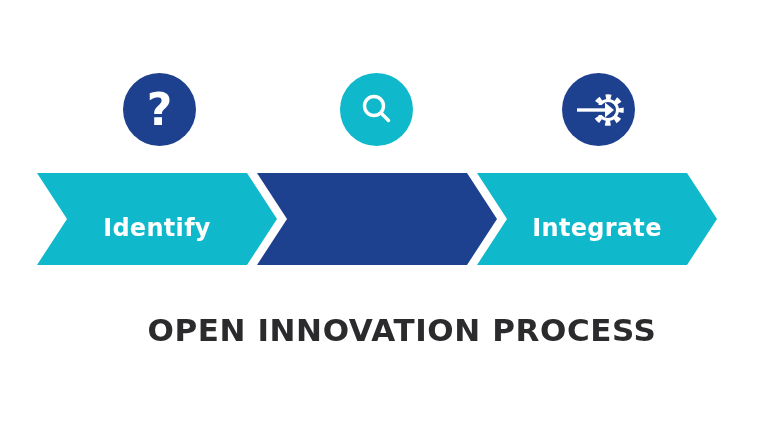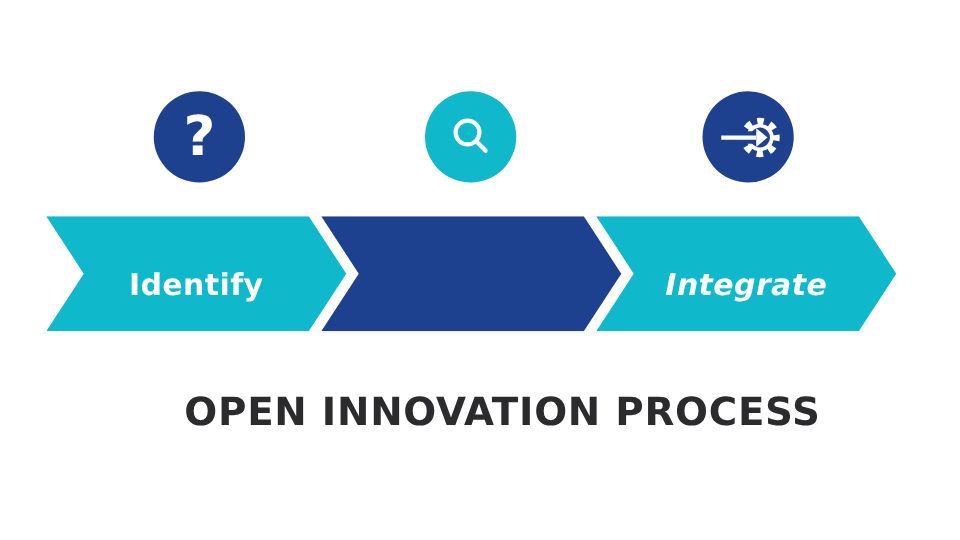--- a/index.html
+++ b/index.html
@@ -22,21 +22,21 @@
   }
   
   .arrows-svg{position:absolute;left:37px;top:173px;}
   .arrow-label{
     position:absolute;top:173px;width:240px;height:109px;
     display:flex;align-items:center;justify-content:center;
     color:#ffffff;font-size:24px;font-weight:bold;letter-spacing:0.3px;
   }
   .lbl-identify{left:37px;}
   .lbl-search{left:257px;}
-  .lbl-integrate{left:477px;font-style:italic;}
+  .lbl-integrate{left:477px;}
   
   .diagram-title{
     position:absolute;left:0;right:0;top:312px;text-align:center;
     color:#2b2b2d;font-size:31px;font-weight:bold;letter-spacing:0.6px;margin-left:36px;
   }
 </style>
 </head>
 <body>
 
 <div class="canvas">

